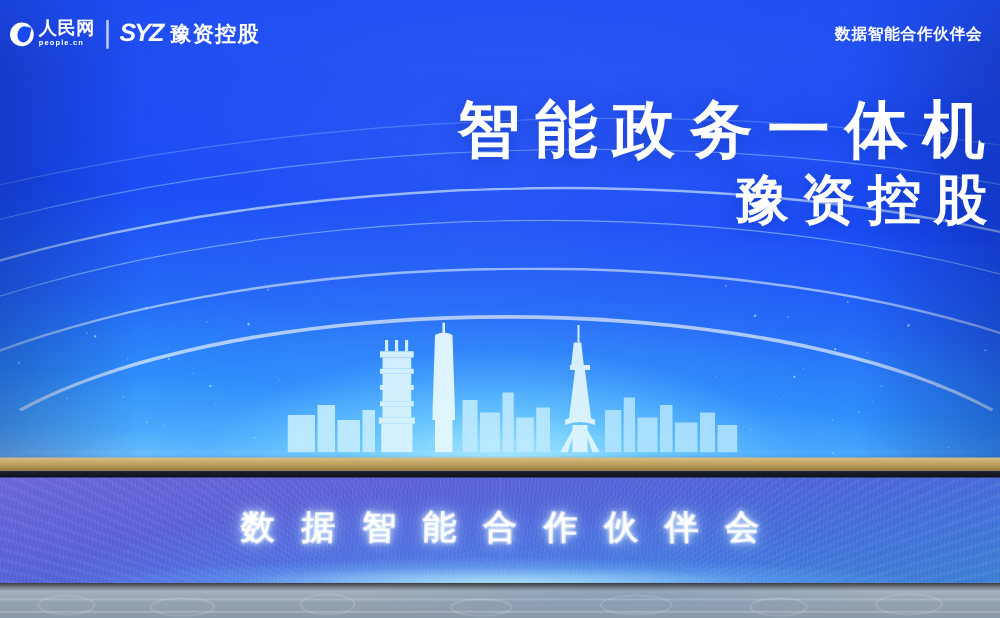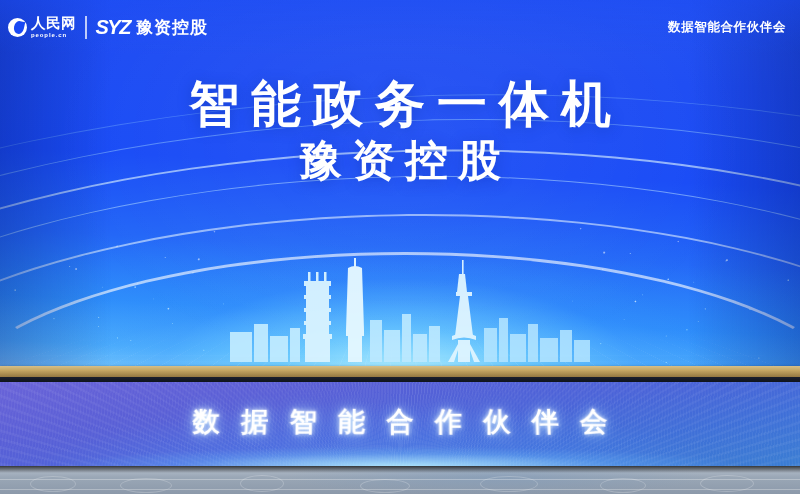--- a/index.html
+++ b/index.html
@@ -110,21 +110,21 @@
   .pm-text { display:flex; flex-direction:column; line-height:1; }
   .pm-cn { font-size:14.5px; font-weight:700; color:#fff; letter-spacing:.5px; }
   .pm-en { font-size:6px; font-weight:700; color:#fff; letter-spacing:.9px; margin-top:2px; }
   .divider-bar { width:1.5px; height:23px; background:rgba(255,255,255,.72); }
   .syz-logo { display:flex; align-items:center; gap:6px; }
   .syz-mark { font-size:20px; font-weight:800; color:#fff; letter-spacing:-1.5px; font-style:italic; }
   .syz-cn { font-size:17px; font-weight:700; color:#fff; letter-spacing:1px; }
   .event-tag { font-size:12.5px; font-weight:700; color:#fff; letter-spacing:.6px; white-space:nowrap; }
 
   
-  .headline { position:absolute; left:0; top:78px; width:800px; text-align:center; pointer-events:none; }
+  .headline { position:absolute; left:0; top:78px; width:800px; text-align:right; pointer-events:none; }
   .headline-l1 {
     font-size:50px; font-weight:700; color:#fff; letter-spacing:12px;
     text-indent:12px; line-height:1.04;
     text-shadow:0 2px 14px rgba(10,40,150,.35);
   }
   .headline-l2 {
     margin-top:8px;
     font-size:43px; font-weight:800; color:#fff; letter-spacing:10px;
     text-indent:10px; line-height:1.05;
     text-shadow:0 2px 14px rgba(10,40,150,.35);

